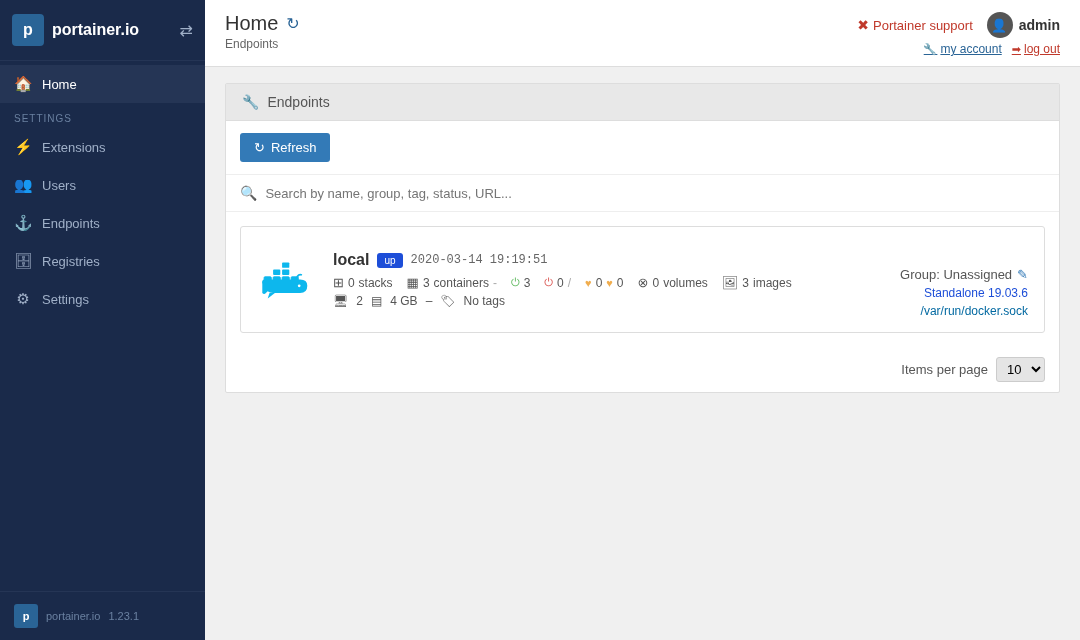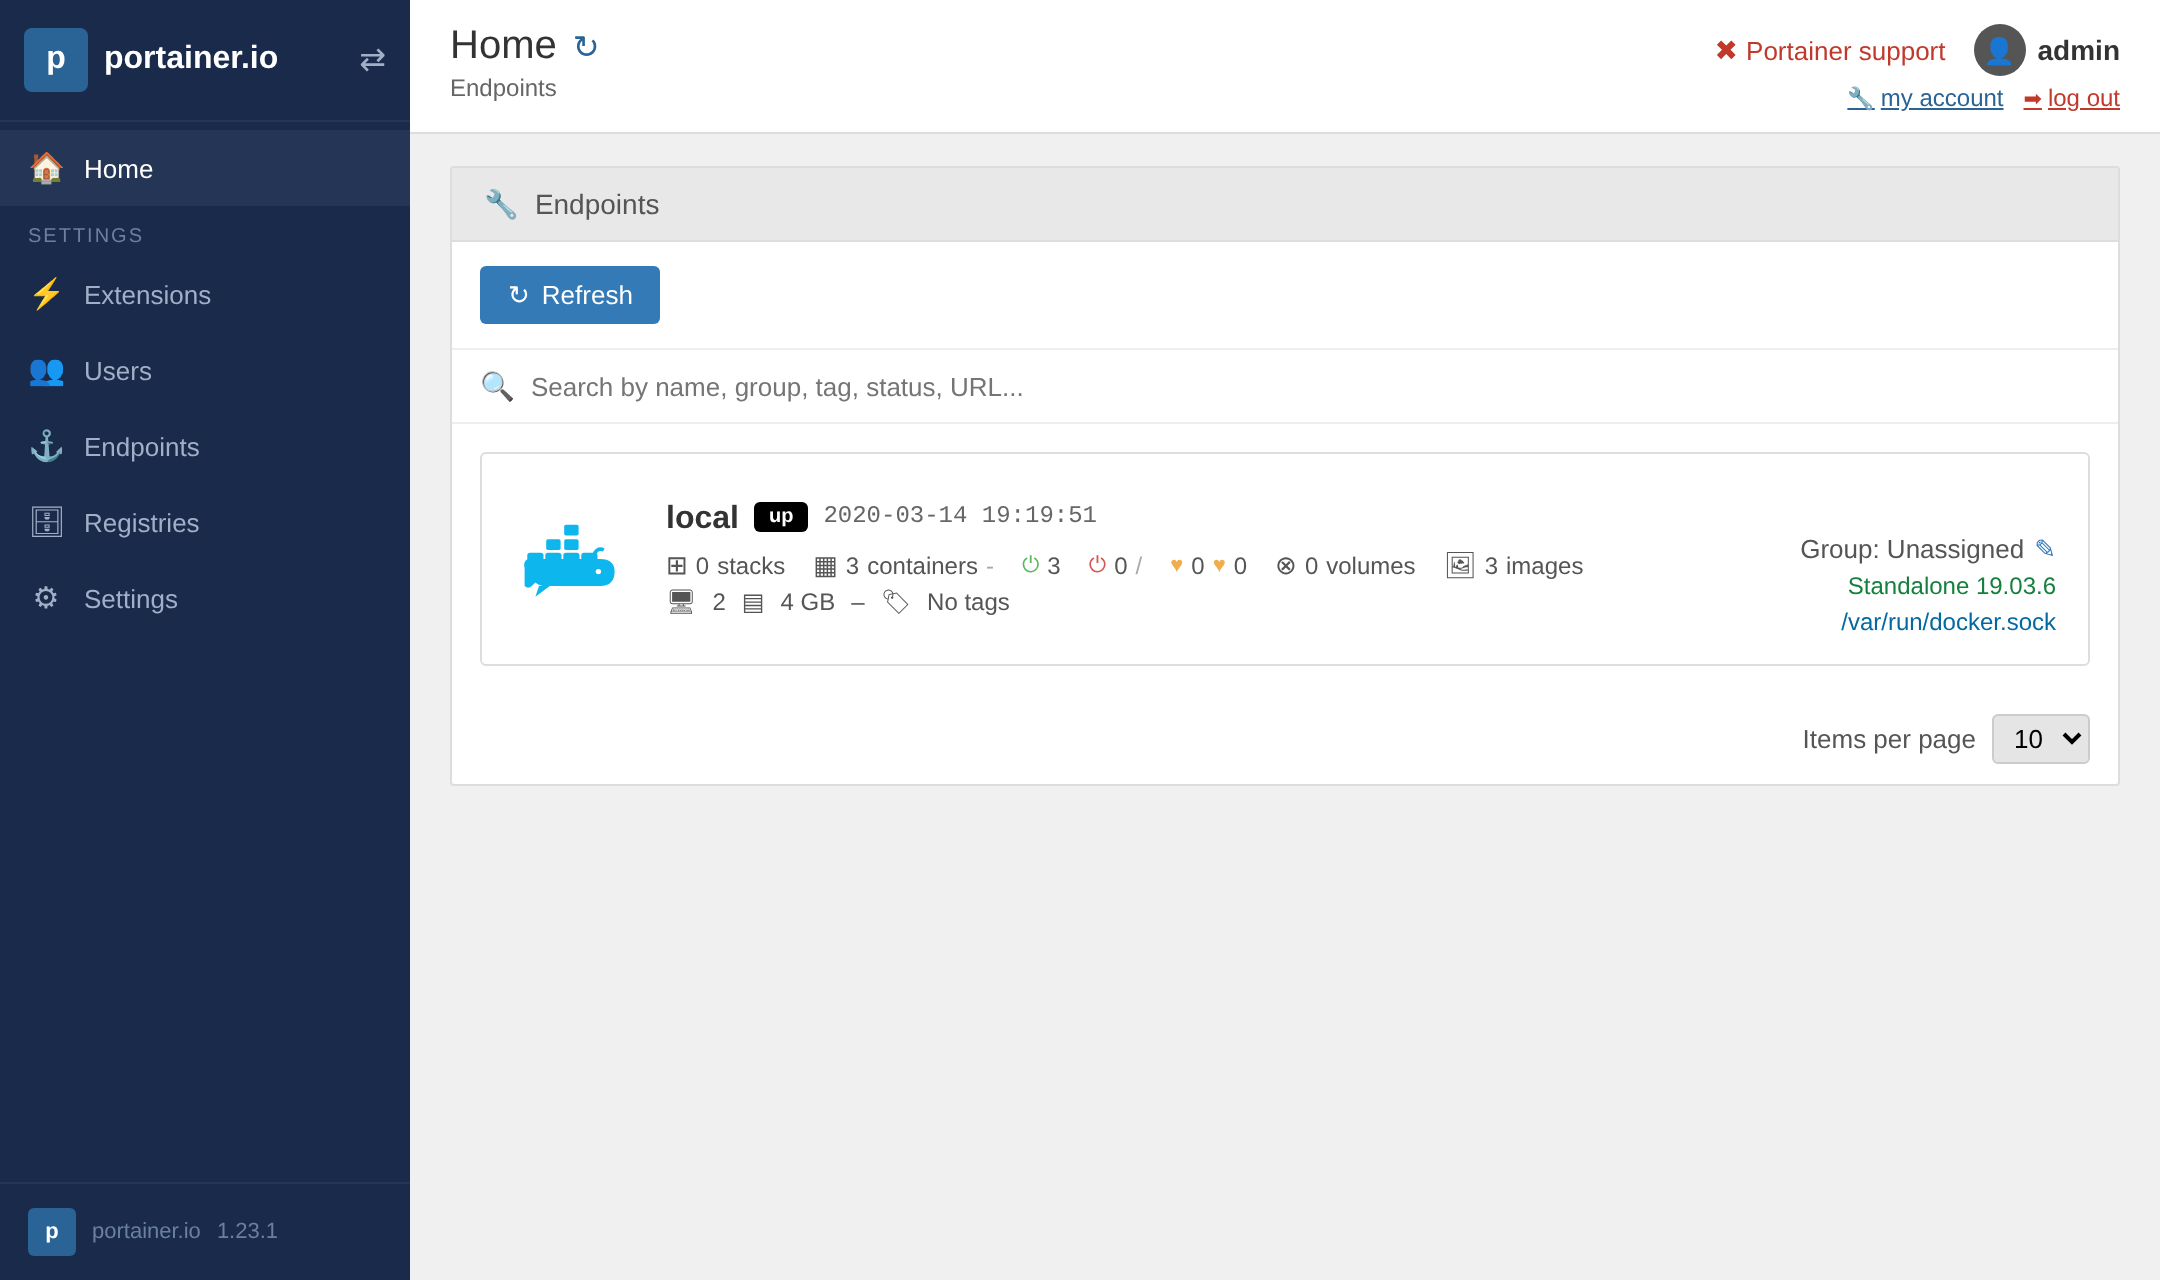--- a/index.html
+++ b/index.html
@@ -199,32 +199,32 @@
       width: 60px;
       flex-shrink: 0;
       display: flex;
       align-items: center;
       justify-content: center;
     }
     .docker-svg { width: 55px; height: 45px; }
     .endpoint-info { flex: 1; }
     .endpoint-name-row {
       display: flex;
-      align-items: flex-start;
+      align-items: center;
       gap: 8px;
       margin-bottom: 6px;
     }
     .endpoint-name { font-size: 16px; font-weight: bold; color: #333; }
     .status-badge {
-      background: #000000;
+      background: #1d4ed8;
       color: white;
       font-size: 10px;
       padding: 2px 7px;
       border-radius: 3px;
-      font-weight: bold;
+      font-weight: normal;
     }
     .endpoint-date { color: #666; font-size: 12px; font-family: Liberation Mono, monospace; }
     .endpoint-stats {
       display: flex;
       align-items: center;
       gap: 14px;
       font-size: 12px;
       color: #555;
       margin-bottom: 4px;
       flex-wrap: wrap;
@@ -244,21 +244,21 @@
     }
     .endpoint-right {
       display: flex;
       flex-direction: column;
       align-items: flex-end;
       gap: 4px;
       min-width: 180px;
     }
     .group-label { font-size: 13px; color: #555; display: flex; align-items: center; gap: 5px; margin-top: 26px; }
     .group-edit-icon { color: #337ab7; font-size: 13px; cursor: pointer; }
-    .endpoint-version { font-size: 12px; color: #15803d; }
+    .endpoint-version { font-size: 12px; color: #1d4ed8; }
     .endpoint-socket { font-size: 12px; color: #0369a1; }
 
     .pagination-row {
       display: flex;
       align-items: center;
       justify-content: flex-end;
       padding: 10px 14px;
       gap: 8px;
       color: #555;
       font-size: 13px;

